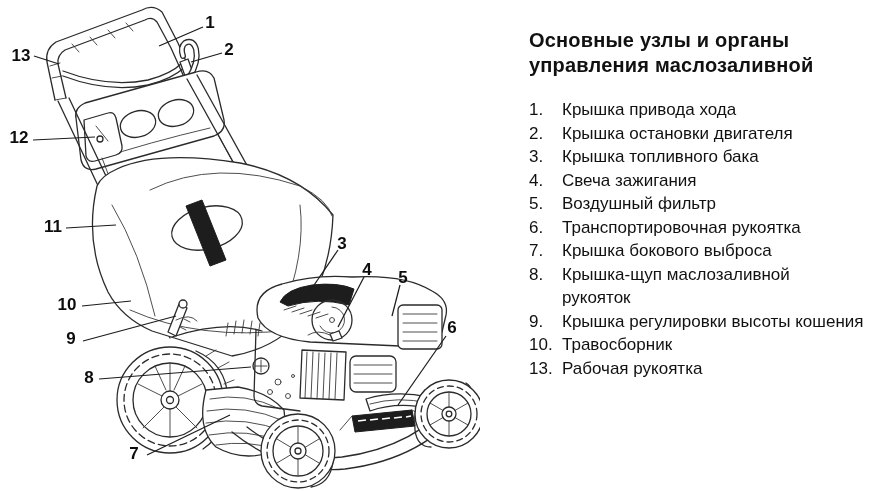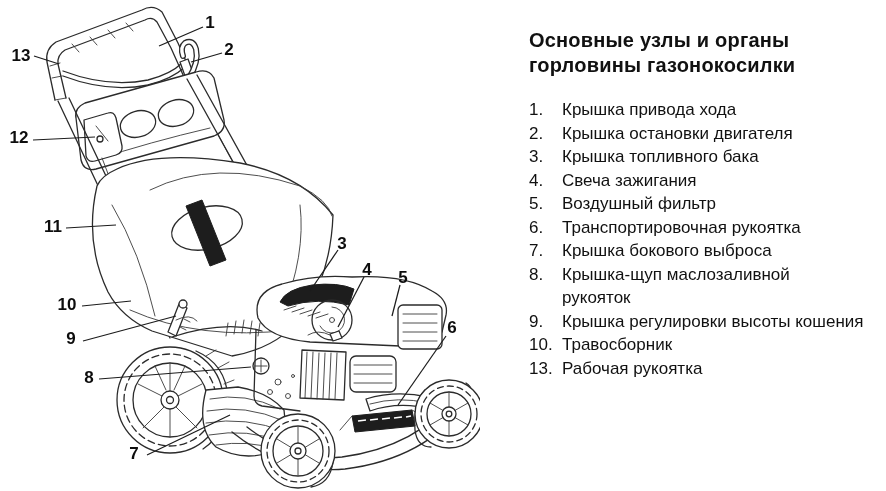--- a/index.html
+++ b/index.html
@@ -239,21 +239,21 @@
       <g>
           <path class="callout-line" d="M34,56 L59,64"></path>
           <text class="callout-num" x="21" y="61" text-anchor="middle">13</text>
         </g>
     </g>
   </svg>
 
   <div class="legend">
     <h2 class="legend-title">
       <span>Основные узлы и органы</span><br>
-      <span>горловины газонокосилки</span>
+      <span>управления маслозаливной</span>
     </h2>
     <ol class="legend-list">
       <li class="legend-item">
           <span class="item-num">1.</span>
           <span class="item-label">Крышка привода хода</span>
         </li>
       <li class="legend-item">
           <span class="item-num">2.</span>
           <span class="item-label">Крышка остановки двигателя</span>
         </li>

